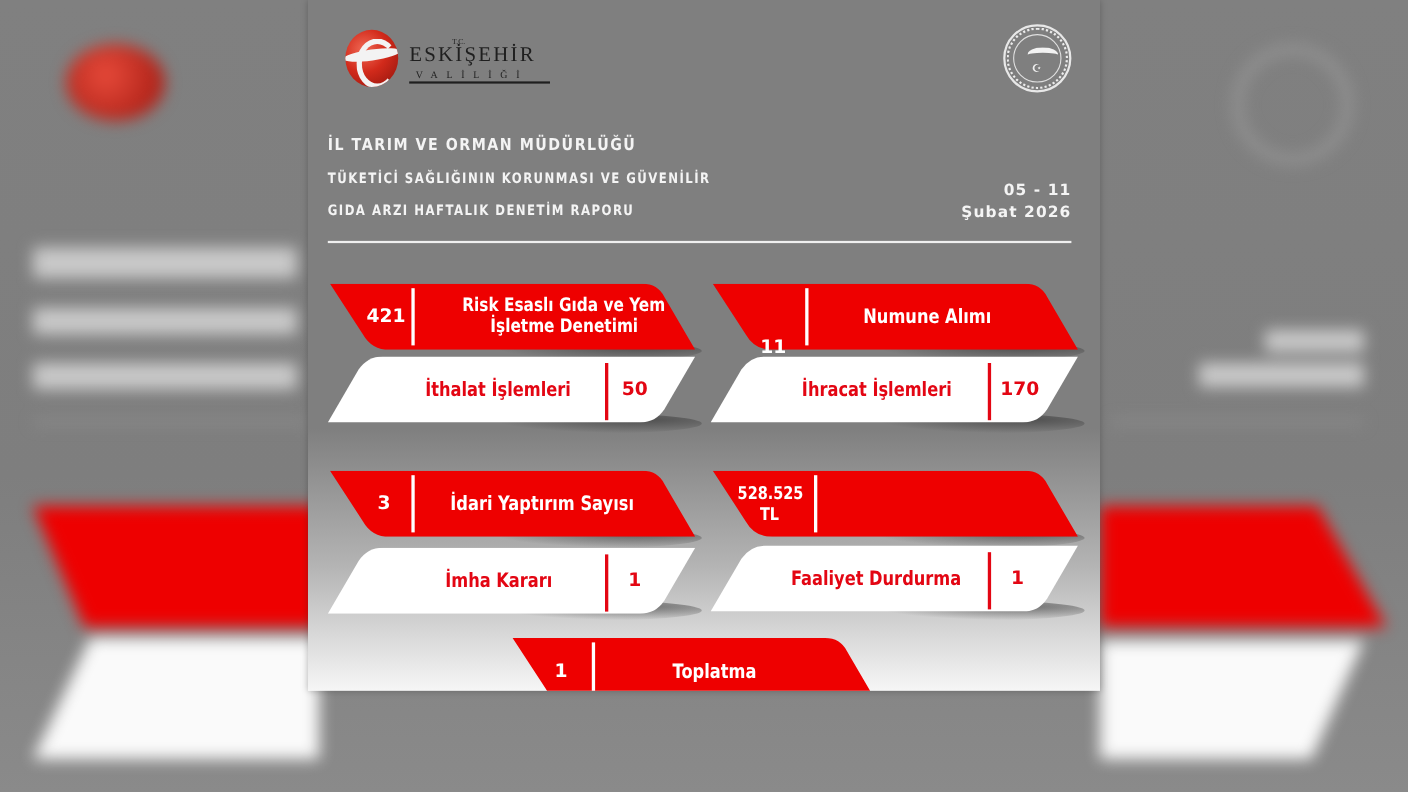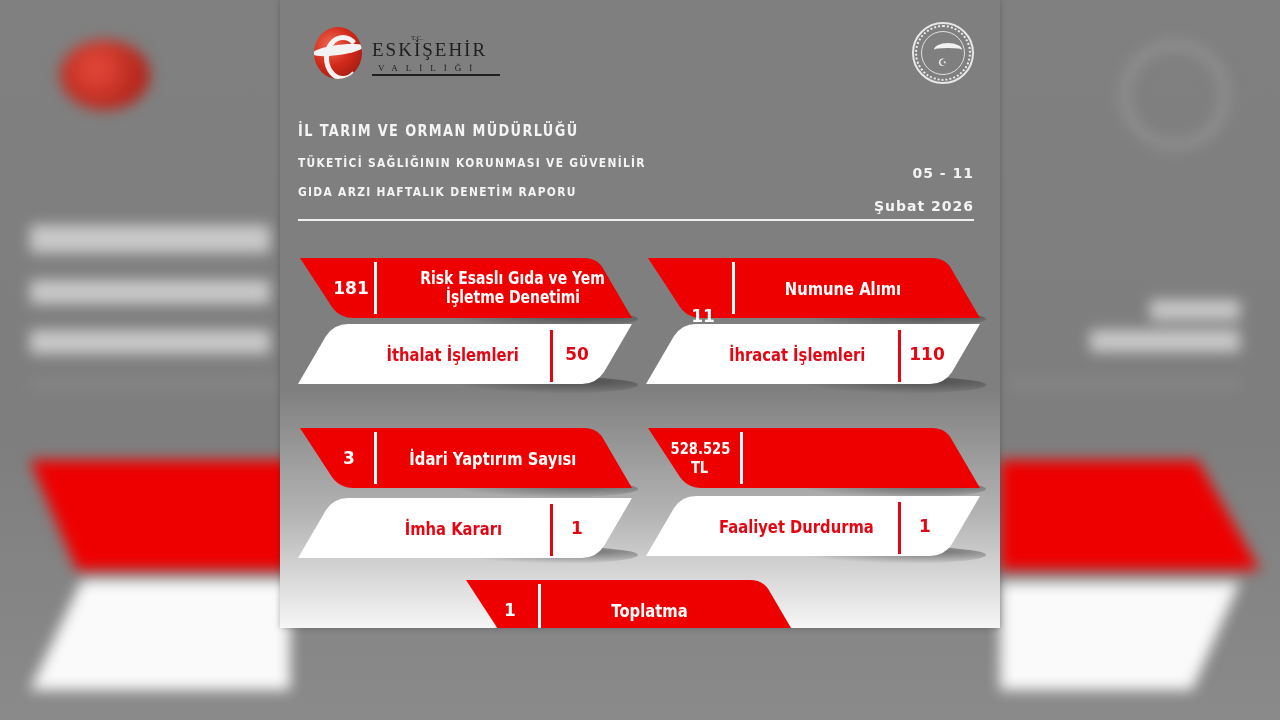--- a/index.html
+++ b/index.html
@@ -101,21 +101,21 @@
   }
   .h1 { top: 122px; font-size: 15px; transform: scaleX(0.86); }
   .h2 { top: 155px; font-size: 13px; transform: scaleX(0.82); }
   .h3 { top: 184px; font-size: 13px; transform: scaleX(0.82); }
 
   .date {
     position: absolute; right: 26px; text-align: right; color: #f4f4f4; font-weight: bold;
     font-family: "DejaVu Sans", sans-serif; font-size: 14px; letter-spacing: 1px;
   }
   .date-range { top: 165px; }
-  .date-month { top: 198px; text-align: center; }
+  .date-month { top: 185px; text-align: center; }
 
   .divider {
     position: absolute; left: 18px; top: 219px; width: 676px; height: 2px; background: #efefef;
   }
 
   
   .card { position: absolute; width: 334px; }
   .bar {
     position: absolute; left: 0; width: 334px; height: 60px;
   }
@@ -187,21 +187,21 @@
   <div class="date date-month">Şubat 2026</div>
 
   <div class="divider"></div>
 
   <div class="card" style="left:18px;top:258px;">
     <div class="bar-shadow" style="left:150px;top:52px;width:190px;"></div>
     <div class="bar red" style="top:0;">
       <svg width="334" height="60" viewBox="0 0 334 60">
         <path d="M2 0 L286 0 Q300 0 306 12 L334 60 L56 60 Q40 60 32 46 Z" fill="#ee0000"></path>
       </svg>
-      <div class="num txt17" style="left:30px;width:46px;">181</div>
+      <div class="num txt17" style="left:30px;width:46px;">421</div>
       <div class="sep" style="left:76px;"></div>
       <div class="label txt17" style="left:80px;width:230px;flex-direction:column;padding-left:40px;">
         <span class="cond">Risk Esaslı Gıda ve Yem</span>
         <span class="cond">İşletme Denetimi</span>
       </div>
     </div>
     <div class="bar-shadow" style="left:150px;top:118px;width:190px;"></div>
     <div class="bar white" style="top:66px;">
       <svg width="334" height="60" viewBox="0 0 334 60">
         <path d="M50 0 L334 0 L306 48 Q298 60 284 60 L0 60 L28 12 Q36 0 50 0 Z" fill="#ffffff"></path>
@@ -228,21 +228,21 @@
     </div>
     <div class="bar-shadow" style="left:150px;top:118px;width:190px;"></div>
     <div class="bar white" style="top:66px;">
       <svg width="334" height="60" viewBox="0 0 334 60">
         <path d="M50 0 L334 0 L306 48 Q298 60 284 60 L0 60 L28 12 Q36 0 50 0 Z" fill="#ffffff"></path>
       </svg>
       <div class="label txt18" style="left:56px;width:190px;">
         <span class="cond">İhracat İşlemleri</span>
       </div>
       <div class="sep" style="left:252px;"></div>
-      <div class="num txt17" style="left:256px;width:50px;">110</div>
+      <div class="num txt17" style="left:256px;width:50px;">170</div>
     </div>
   </div>
 
   <div class="card" style="left:18px;top:428px;">
     <div class="bar-shadow" style="left:150px;top:52px;width:190px;"></div>
     <div class="bar red" style="top:0;">
       <svg width="334" height="60" viewBox="0 0 334 60">
         <path d="M2 0 L286 0 Q300 0 306 12 L334 60 L56 60 Q40 60 32 46 Z" fill="#ee0000"></path>
       </svg>
       <div class="num txt17" style="left:28px;width:46px;">3</div>

